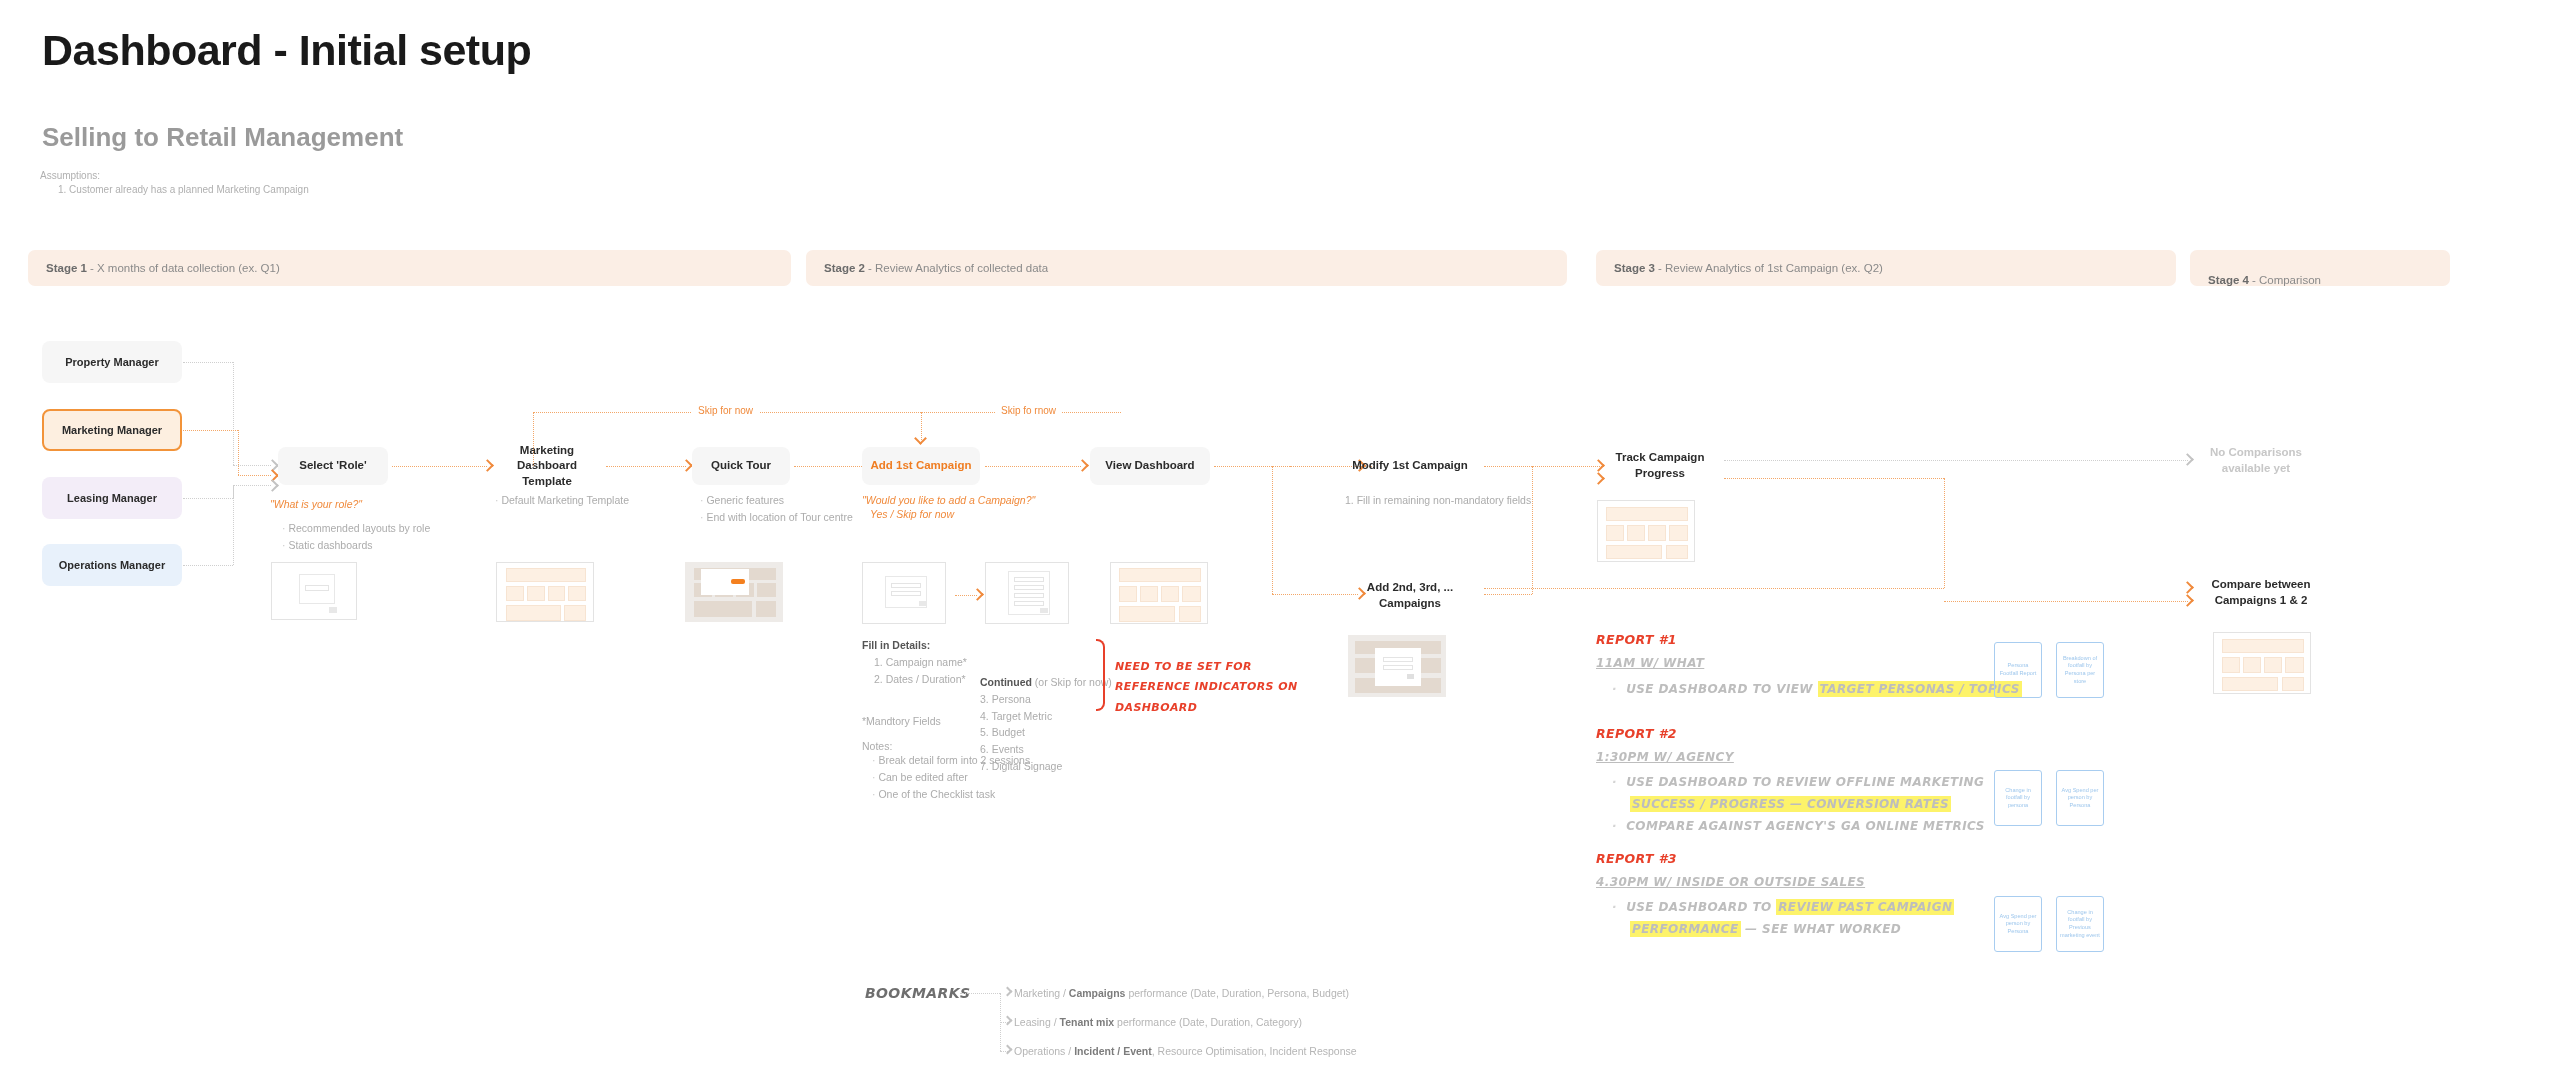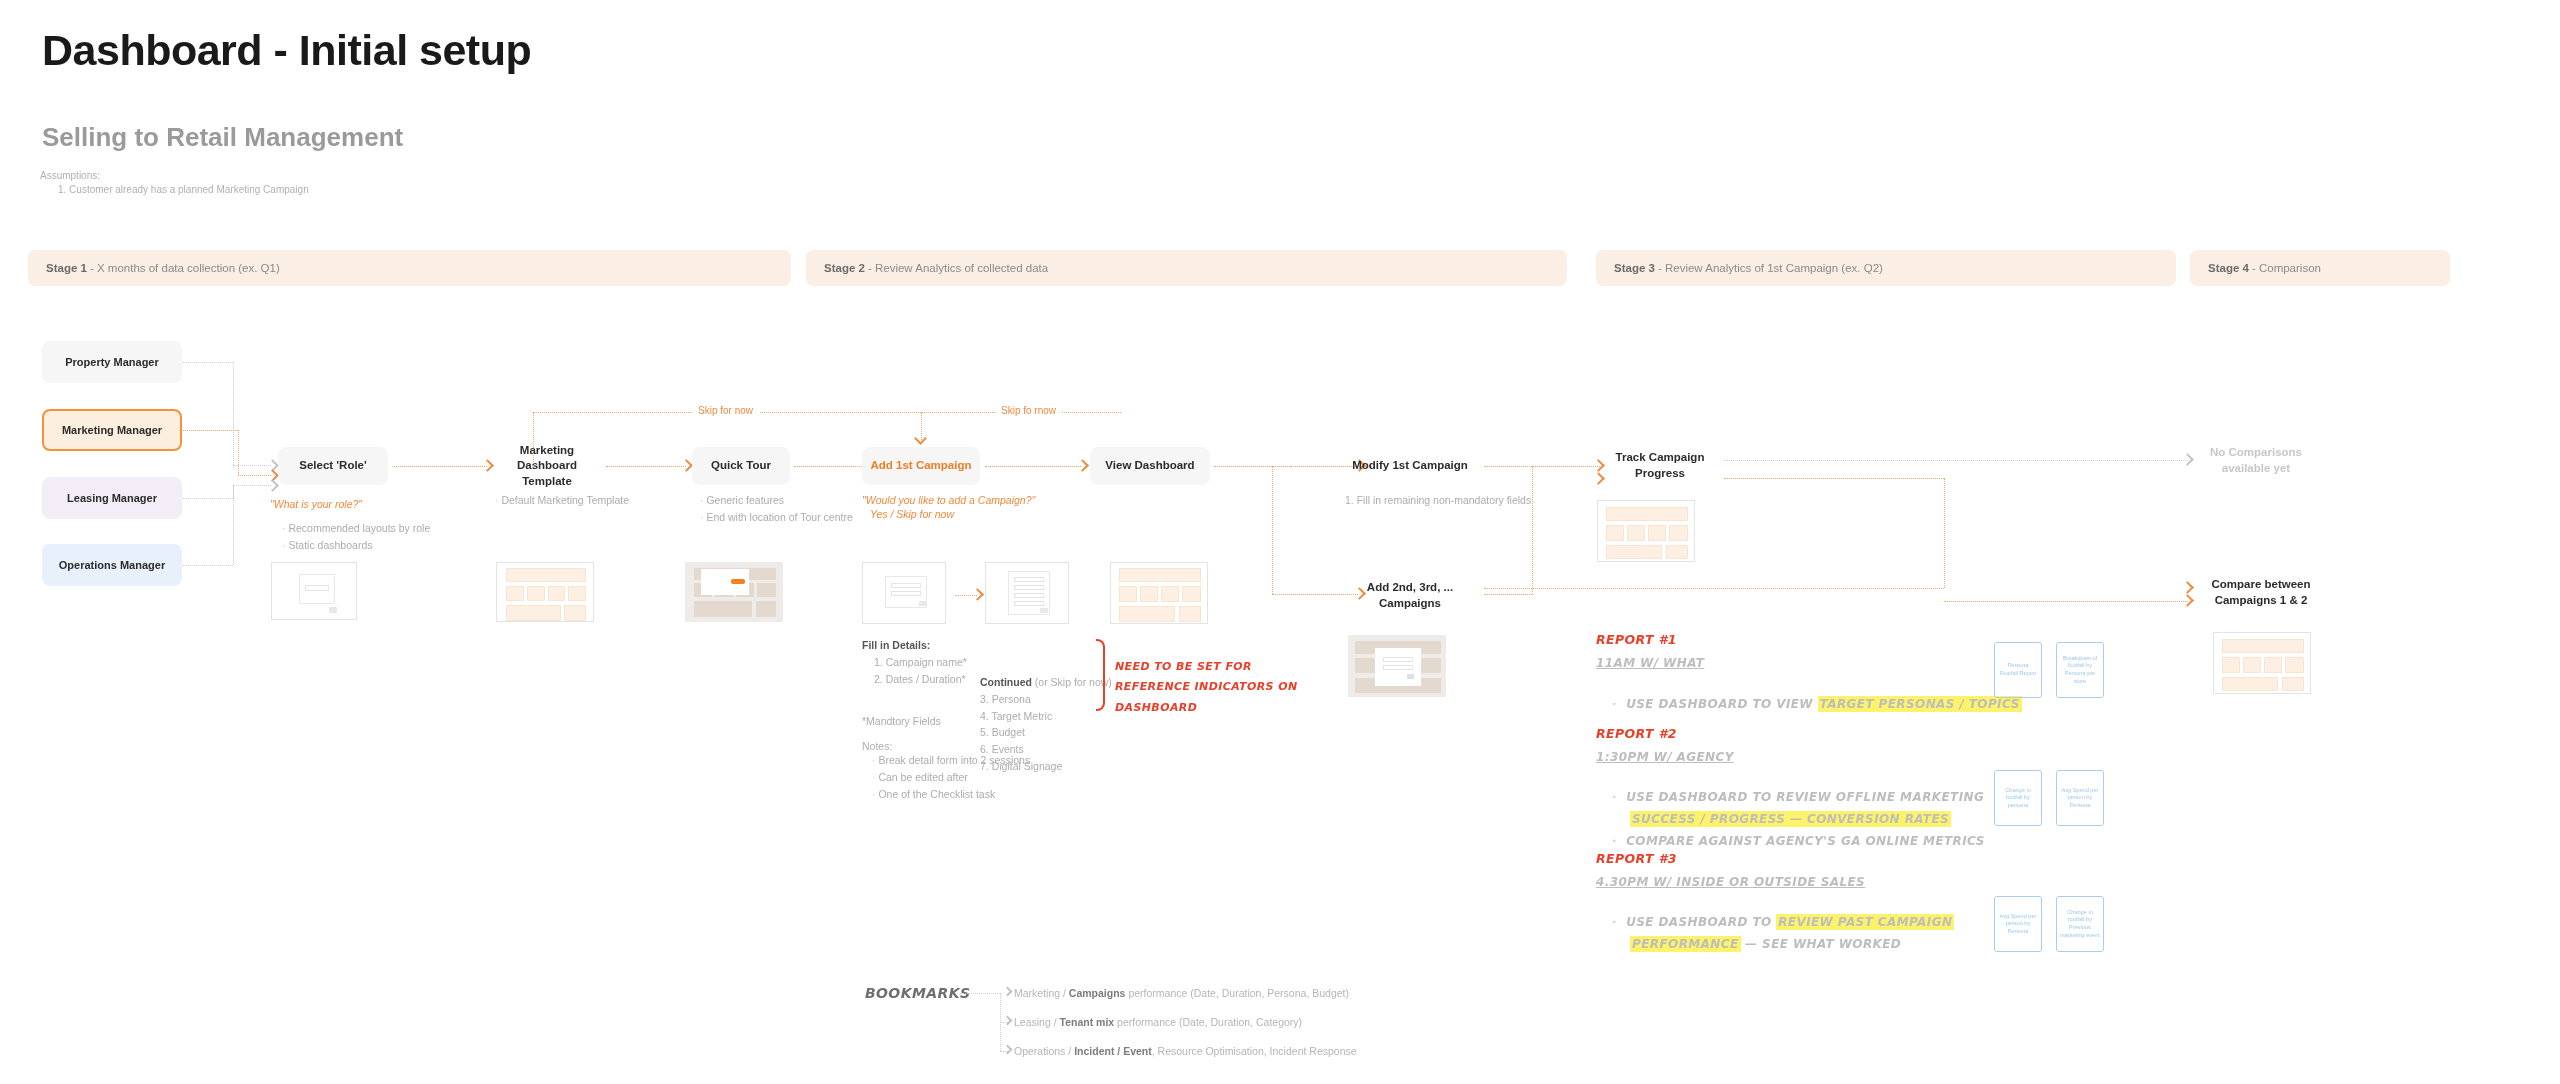--- a/index.html
+++ b/index.html
@@ -36,21 +36,21 @@
     background: #fbeee5; border-radius: 7px;
     display: flex; align-items: center;
     padding-left: 18px;
     font-size: 11.5px; color: #8a8a8a;
     white-space: nowrap;
   }
   .stage b { color: #6b6b6b; font-weight: bold; margin-right: 3px; }
   #stage0 { left: 28px;   width: 763px; }
   #stage1 { left: 806px;  width: 761px; }
   #stage2 { left: 1596px; width: 580px; }
-  #stage3 { left: 2190px; width: 260px; }
+  #stage3 { left: 2190px; width: 260px; align-items: flex-end; }
 
   
   .role {
     position: absolute; left: 42px; width: 140px; height: 42px;
     border-radius: 8px;
     display: flex; align-items: center; justify-content: center;
     font-size: 11px; font-weight: bold; color: #2b2b2b;
     text-align: center;
   }
   #role0 { top: 341px; background: #f6f6f6; }
@@ -122,21 +122,21 @@
   .rep-title {
     position: absolute; color: #e8402a; font-size: 12.5px;
     white-space: nowrap;
   }
   .rep-time {
     position: absolute; color: #bdbdbd; font-size: 12px;
     text-decoration: underline; white-space: nowrap;
   }
   .rep-line {
     position: absolute; color: #bdbdbd; font-size: 12px;
-    white-space: nowrap; line-height: 1.85; margin-top: 15px;
+    white-space: nowrap; line-height: 1.85;
   }
   .hl { background: #fdf36a; color: #bdbdbd; padding: 1px 2px; }
   .bracket {
     position: absolute; border: 2px solid #e8402a;
     border-left: none; border-radius: 0 8px 8px 0;
   }
 
   
   .rcard {
     position: absolute; width: 48px; height: 56px;

